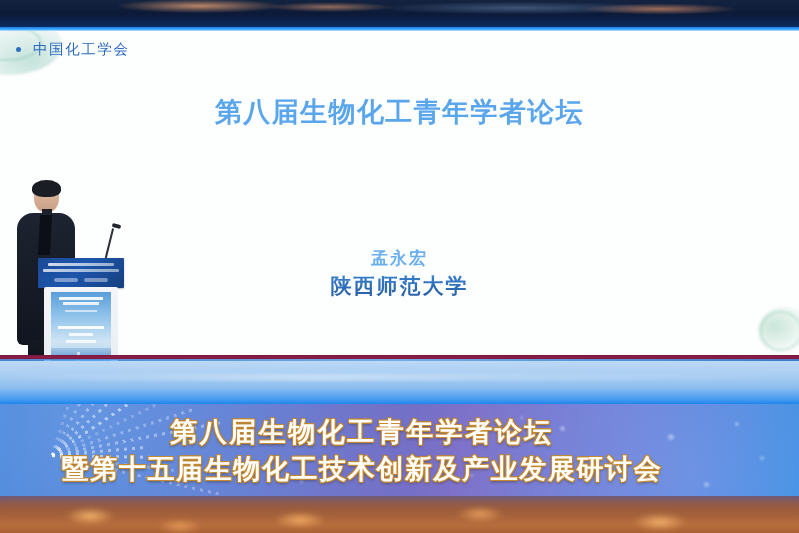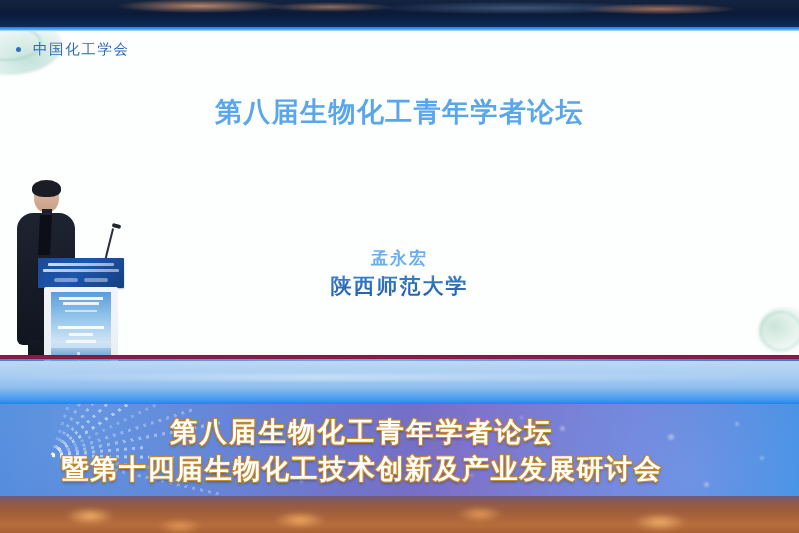--- a/index.html
+++ b/index.html
@@ -321,21 +321,21 @@
         <div class="ray" style="transform: rotate(-26deg); width: 122px; opacity: 0.3;"></div>
         <div class="ray" style="transform: rotate(-18deg); width: 148px; opacity: 0.4;"></div>
         <div class="ray" style="transform: rotate(-11deg); width: 174px; opacity: 0.5;"></div>
         <div class="ray" style="transform: rotate(-5deg); width: 96px; opacity: 0.6;"></div>
         <div class="ray" style="transform: rotate(1deg); width: 122px; opacity: 0.7;"></div>
         <div class="ray" style="transform: rotate(7deg); width: 148px; opacity: 0.3;"></div>
         <div class="ray" style="transform: rotate(13deg); width: 174px; opacity: 0.4;"></div>
       </div>
     <div class="banner-text">
       <div class="b-line b1">第八届生物化工青年学者论坛</div>
-      <div class="b-line b2">暨第十四届生物化工技术创新及产业发展研讨会</div>
+      <div class="b-line b2">暨第十五届生物化工技术创新及产业发展研讨会</div>
     </div>
   <div class="bokeh" style="left: 560px; top: 22px; width: 5px; height: 5px;"></div>
       <div class="bokeh" style="left: 612px; top: 58px; width: 4px; height: 4px;"></div>
       <div class="bokeh" style="left: 668px; top: 30px; width: 6px; height: 6px;"></div>
       <div class="bokeh" style="left: 735px; top: 18px; width: 4px; height: 4px;"></div>
       <div class="bokeh" style="left: 704px; top: 78px; width: 5px; height: 5px;"></div>
       <div class="bokeh" style="left: 470px; top: 70px; width: 3px; height: 3px;"></div>
       <div class="bokeh" style="left: 520px; top: 12px; width: 3px; height: 3px;"></div>
       <div class="bokeh" style="left: 760px; top: 52px; width: 4px; height: 4px;"></div>
       <div class="bokeh" style="left: 392px; top: 20px; width: 3px; height: 3px;"></div>

